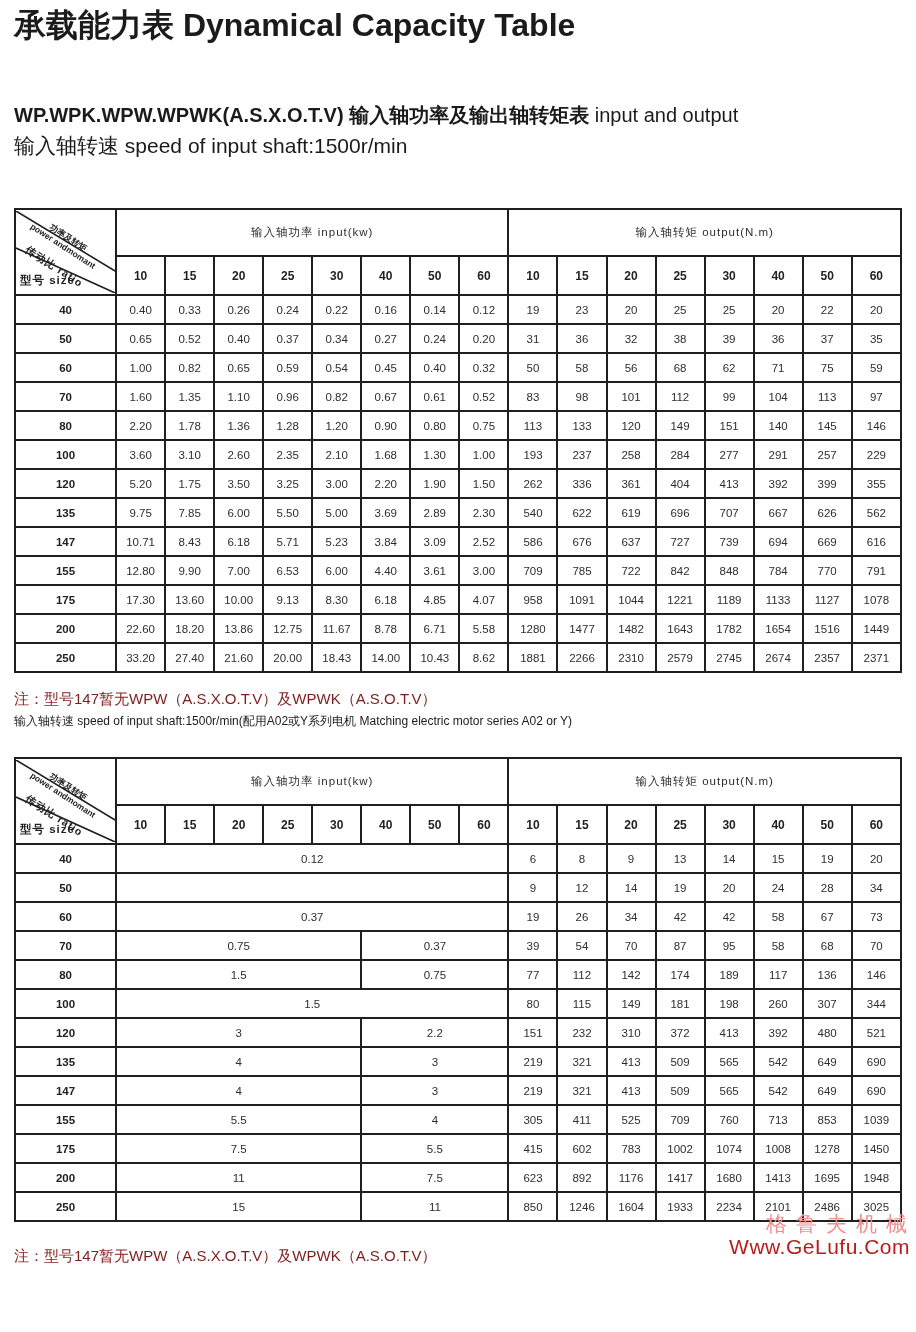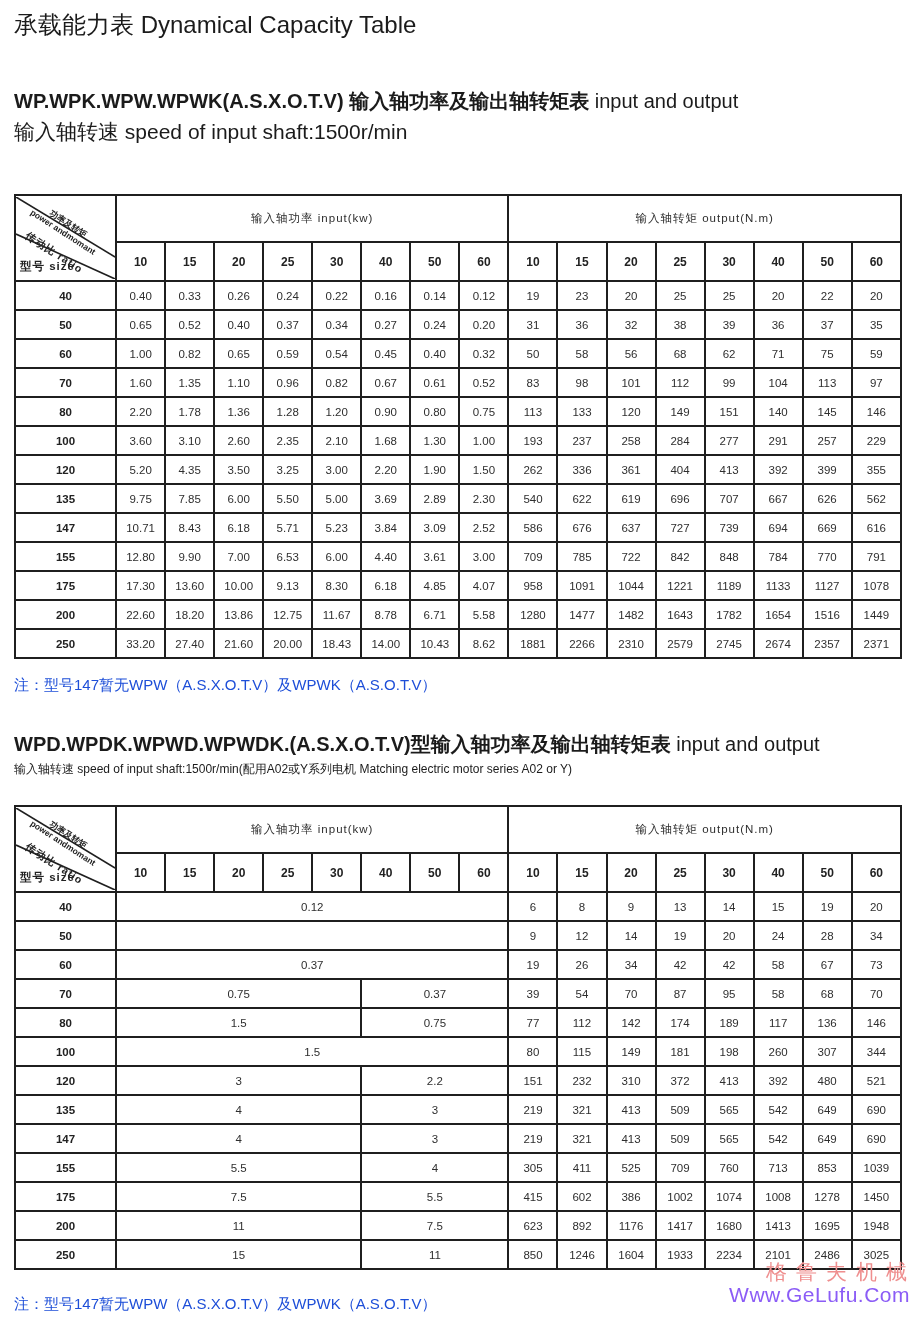--- a/index.html
+++ b/index.html
@@ -1,22 +1,22 @@
 <!DOCTYPE html>
 <html><head>
 <meta charset="utf-8">
 <style>
   html,body{margin:0;padding:0;}
   body{
     width:916px;height:1332px;background:#ffffff;position:relative;overflow:hidden;
     font-family:"Liberation Sans","DejaVu Sans",sans-serif;color:#1b1b1b;
   }
   .page{padding:0 14px;position:relative;}
-  h1.title{font-size:24px;font-weight:normal;margin:8px 0 0 0;line-height:34px;letter-spacing:0;}
-  .sec-heading{margin-top:46px;font-size:20px;line-height:26px;}
+  h1.title{font-size:32px;font-weight:bold;margin:8px 0 0 0;line-height:34px;letter-spacing:0;}
+  .sec-heading{margin-top:60px;font-size:20px;line-height:26px;}
   .sec-heading .bold{font-weight:bold;}
   .sec-heading .normal{font-weight:normal;}
   .sec-subtitle{margin-top:6px;font-size:21px;line-height:24px;font-weight:normal;}
   .sec-subtitle-2{font-size:12px;line-height:24px;font-weight:normal;}
   table.cap{
     border-collapse:collapse;table-layout:fixed;width:888px;margin-top:50px;
   }
   table.cap.second{margin-top:24px;}
   table.cap th,table.cap td{
     border:2px solid #1f1f1f;padding:0;text-align:center;vertical-align:middle;
@@ -37,21 +37,21 @@
     position:absolute;left:22px;top:2px;transform:rotate(33deg);transform-origin:left top;
     font-size:8.5px;line-height:9.5px;color:#222;white-space:nowrap;text-align:center;width:78px;
   }
   .diag-ratio{
     position:absolute;left:14px;top:32px;transform:rotate(33deg);transform-origin:left top;
     font-size:10.5px;color:#222;white-space:nowrap;letter-spacing:1px;
   }
   .size-label{
     position:absolute;left:4px;bottom:5px;font-size:11.5px;color:#222;letter-spacing:1px;
   }
-  .note{margin-top:16px;font-size:15px;line-height:20px;color:#1d4ed8;}
+  .note{margin-top:16px;font-size:15px;line-height:20px;color:#7f1d1d;}
   .note2{margin-top:24px;}
   .heading2{margin-top:36px;}
   .watermark{
     position:absolute;right:6px;bottom:8px;text-align:right;line-height:1.1;
   }
   .wm-cn{font-size:21px;font-weight:normal;letter-spacing:9px;margin-right:-6px;}
   .wm-url{font-size:21px;font-weight:normal;letter-spacing:0.5px;}
 </style>
 </head>
 <body>
@@ -234,21 +234,21 @@
           <td>258</td>
           <td>284</td>
           <td>277</td>
           <td>291</td>
           <td>257</td>
           <td>229</td>
         </tr>
         <tr>
           <th class="rowlabel">120</th>
           <td>5.20</td>
-          <td>4.35</td>
+          <td>1.75</td>
           <td>3.50</td>
           <td>3.25</td>
           <td>3.00</td>
           <td>2.20</td>
           <td>1.90</td>
           <td>1.50</td>
           <td>262</td>
           <td>336</td>
           <td>361</td>
           <td>404</td>
@@ -369,23 +369,20 @@
           <td>2745</td>
           <td>2674</td>
           <td>2357</td>
           <td>2371</td>
         </tr>
       </tbody>
   </table>
 
   <div class="note">注：型号147暂无WPW（A.S.X.O.T.V）及WPWK（A.S.O.T.V）</div>
 
-  <div class="sec-heading heading2">
-    <span class="bold">WPD.WPDK.WPWD.WPWDK.(A.S.X.O.T.V)型输入轴功率及输出轴转矩表</span><span class="normal">  input and output</span>
-  </div>
   <div class="sec-subtitle-2">输入轴转速 speed of input shaft:1500r/min(配用A02或Y系列电机 Matching electric motor series A02 or Y)</div>
 
   <table class="cap second">
     <colgroup>
       <col class="c-label">
       <col class="c-data">
         <col class="c-data">
         <col class="c-data">
         <col class="c-data">
         <col class="c-data">
@@ -565,21 +562,21 @@
           <td>713</td>
           <td>853</td>
           <td>1039</td>
         </tr>
         <tr>
           <th class="rowlabel">175</th>
           <td colspan="5">7.5</td>
           <td colspan="3">5.5</td>
           <td>415</td>
           <td>602</td>
-          <td>386</td>
+          <td>783</td>
           <td>1002</td>
           <td>1074</td>
           <td>1008</td>
           <td>1278</td>
           <td>1450</td>
         </tr>
         <tr>
           <th class="rowlabel">200</th>
           <td colspan="5">11</td>
           <td colspan="3">7.5</td>
@@ -605,16 +602,16 @@
           <td>2486</td>
           <td>3025</td>
         </tr>
       </tbody>
   </table>
 
   <div class="note note2">注：型号147暂无WPW（A.S.X.O.T.V）及WPWK（A.S.O.T.V）</div>
 
   <div class="watermark">
     <div class="wm-cn" style="color: rgb(239, 143, 143);">格鲁夫机械</div>
-    <div class="wm-url" style="color: #8b5cf6;">Www.GeLufu.Com</div>
+    <div class="wm-url" style="color: #b91c1c;">Www.GeLufu.Com</div>
   </div>
 
 </div>
 
 </body></html>

